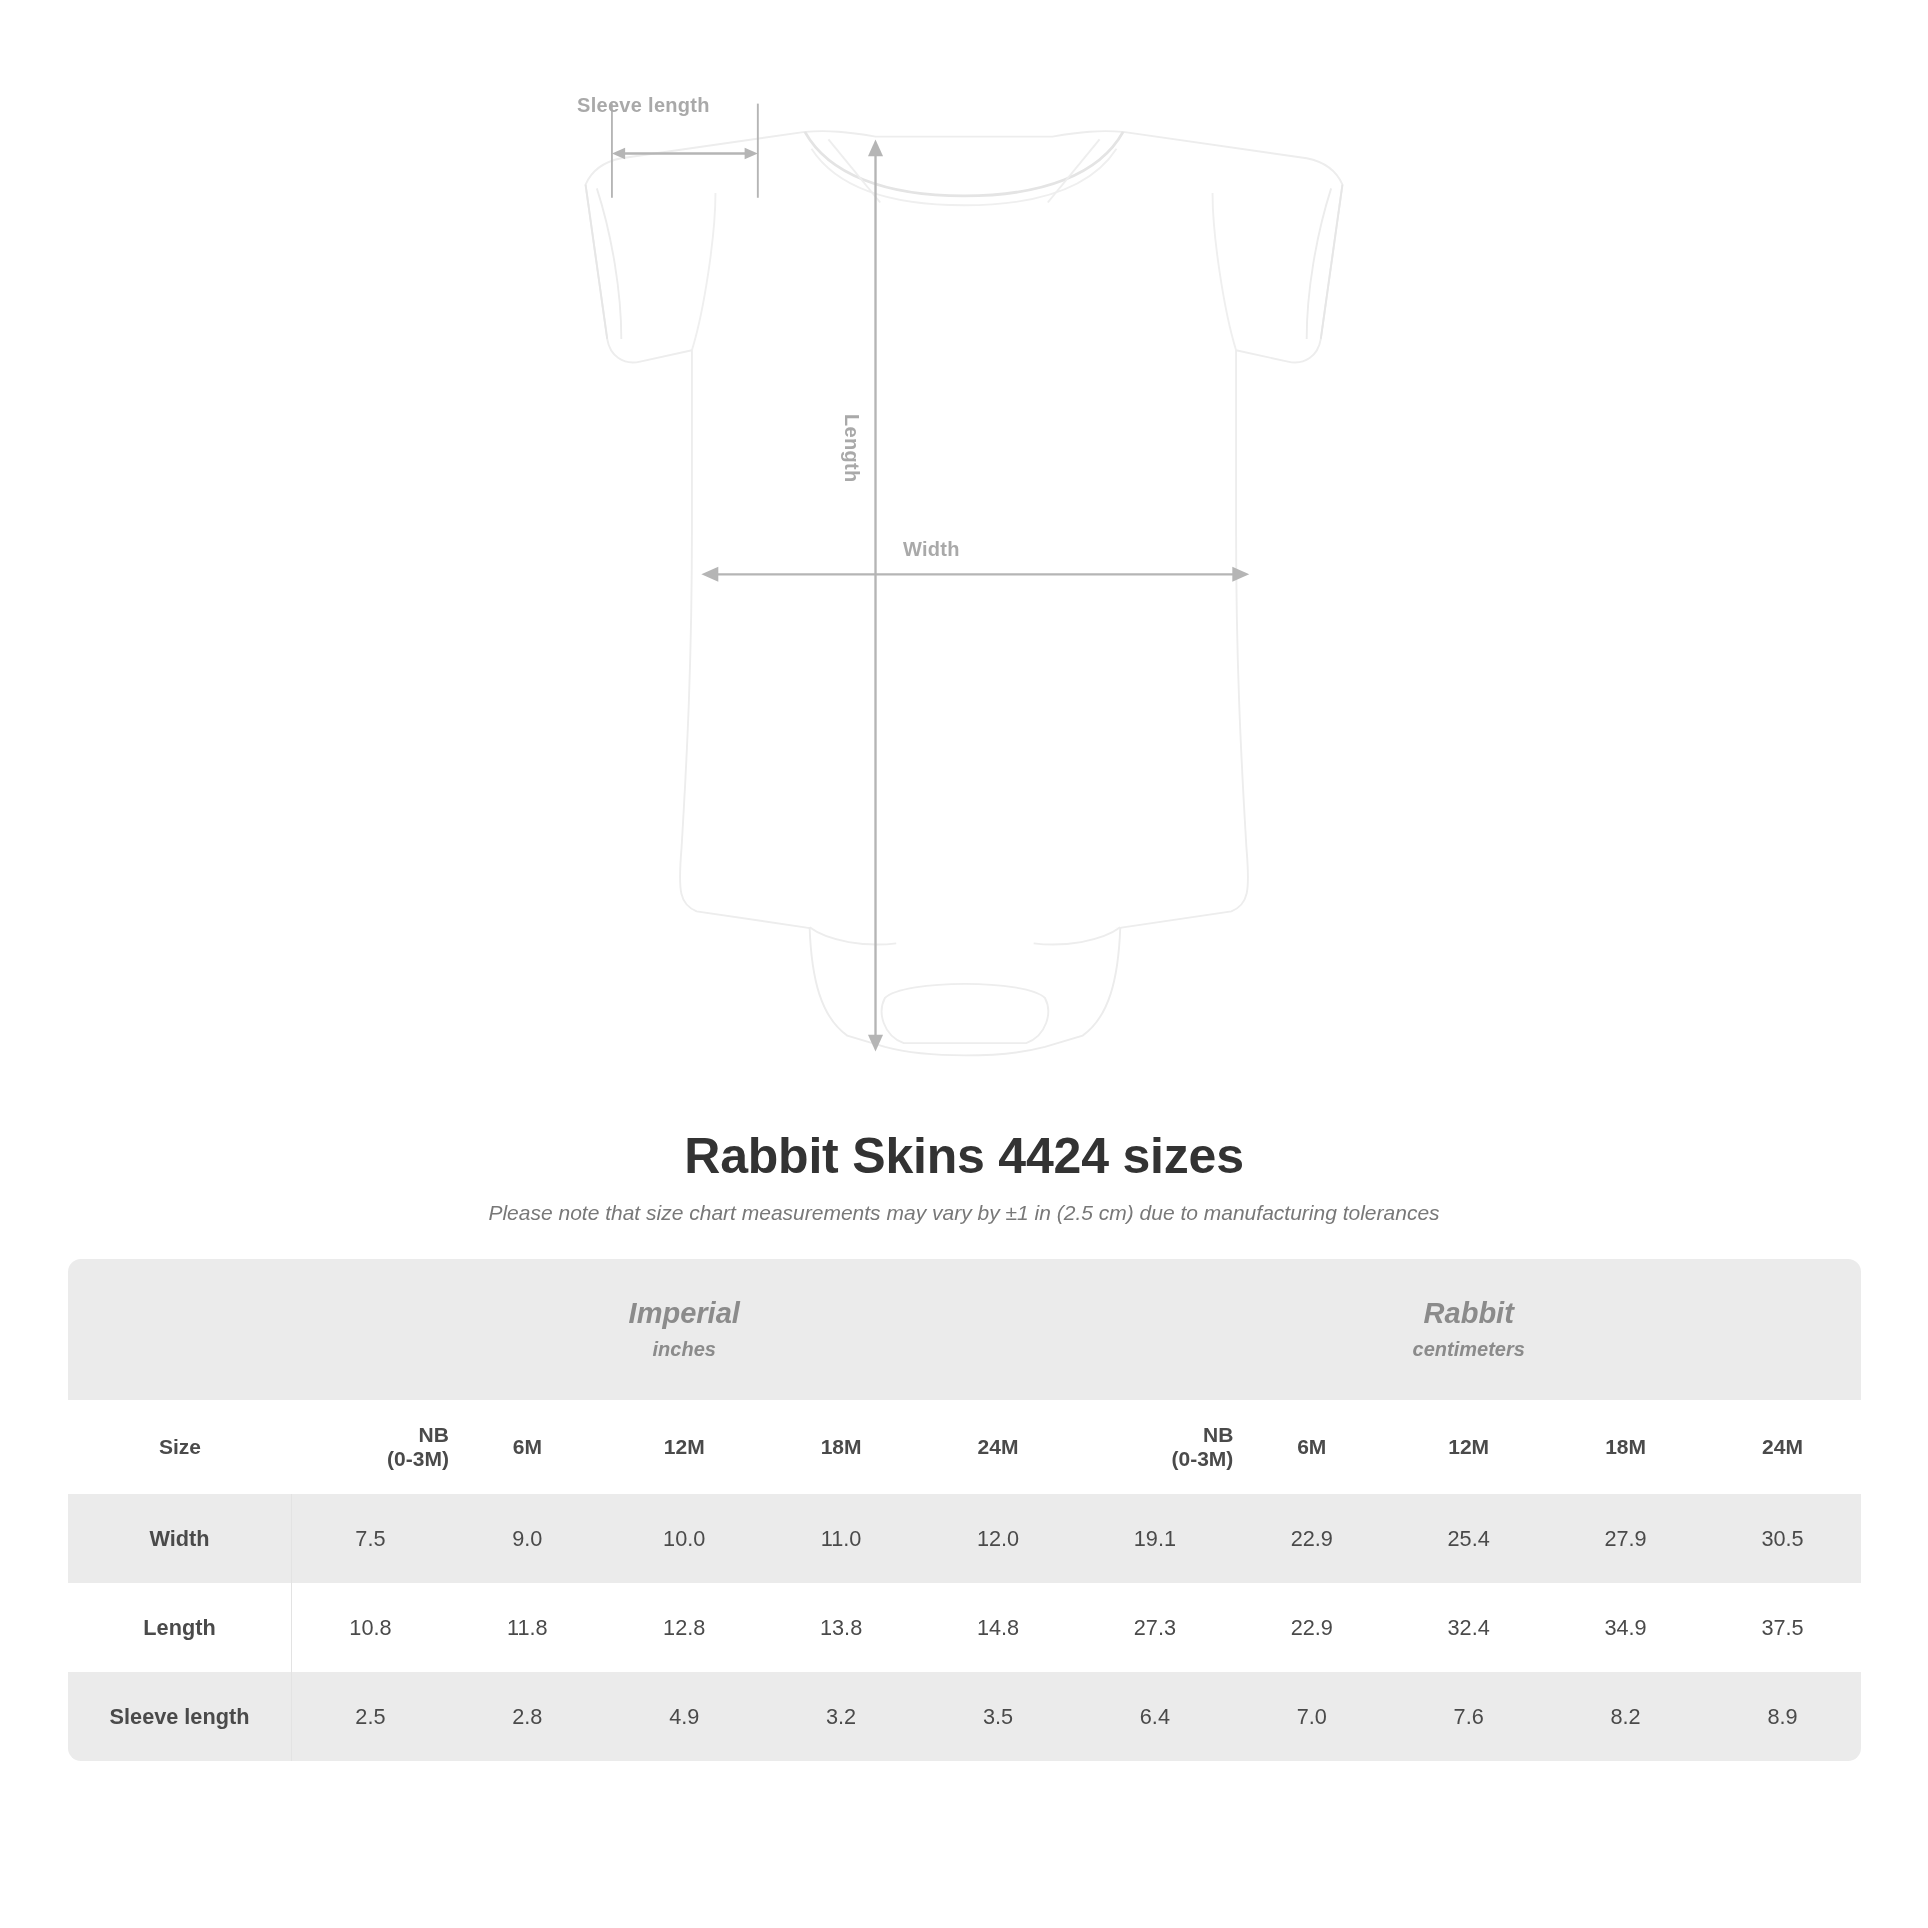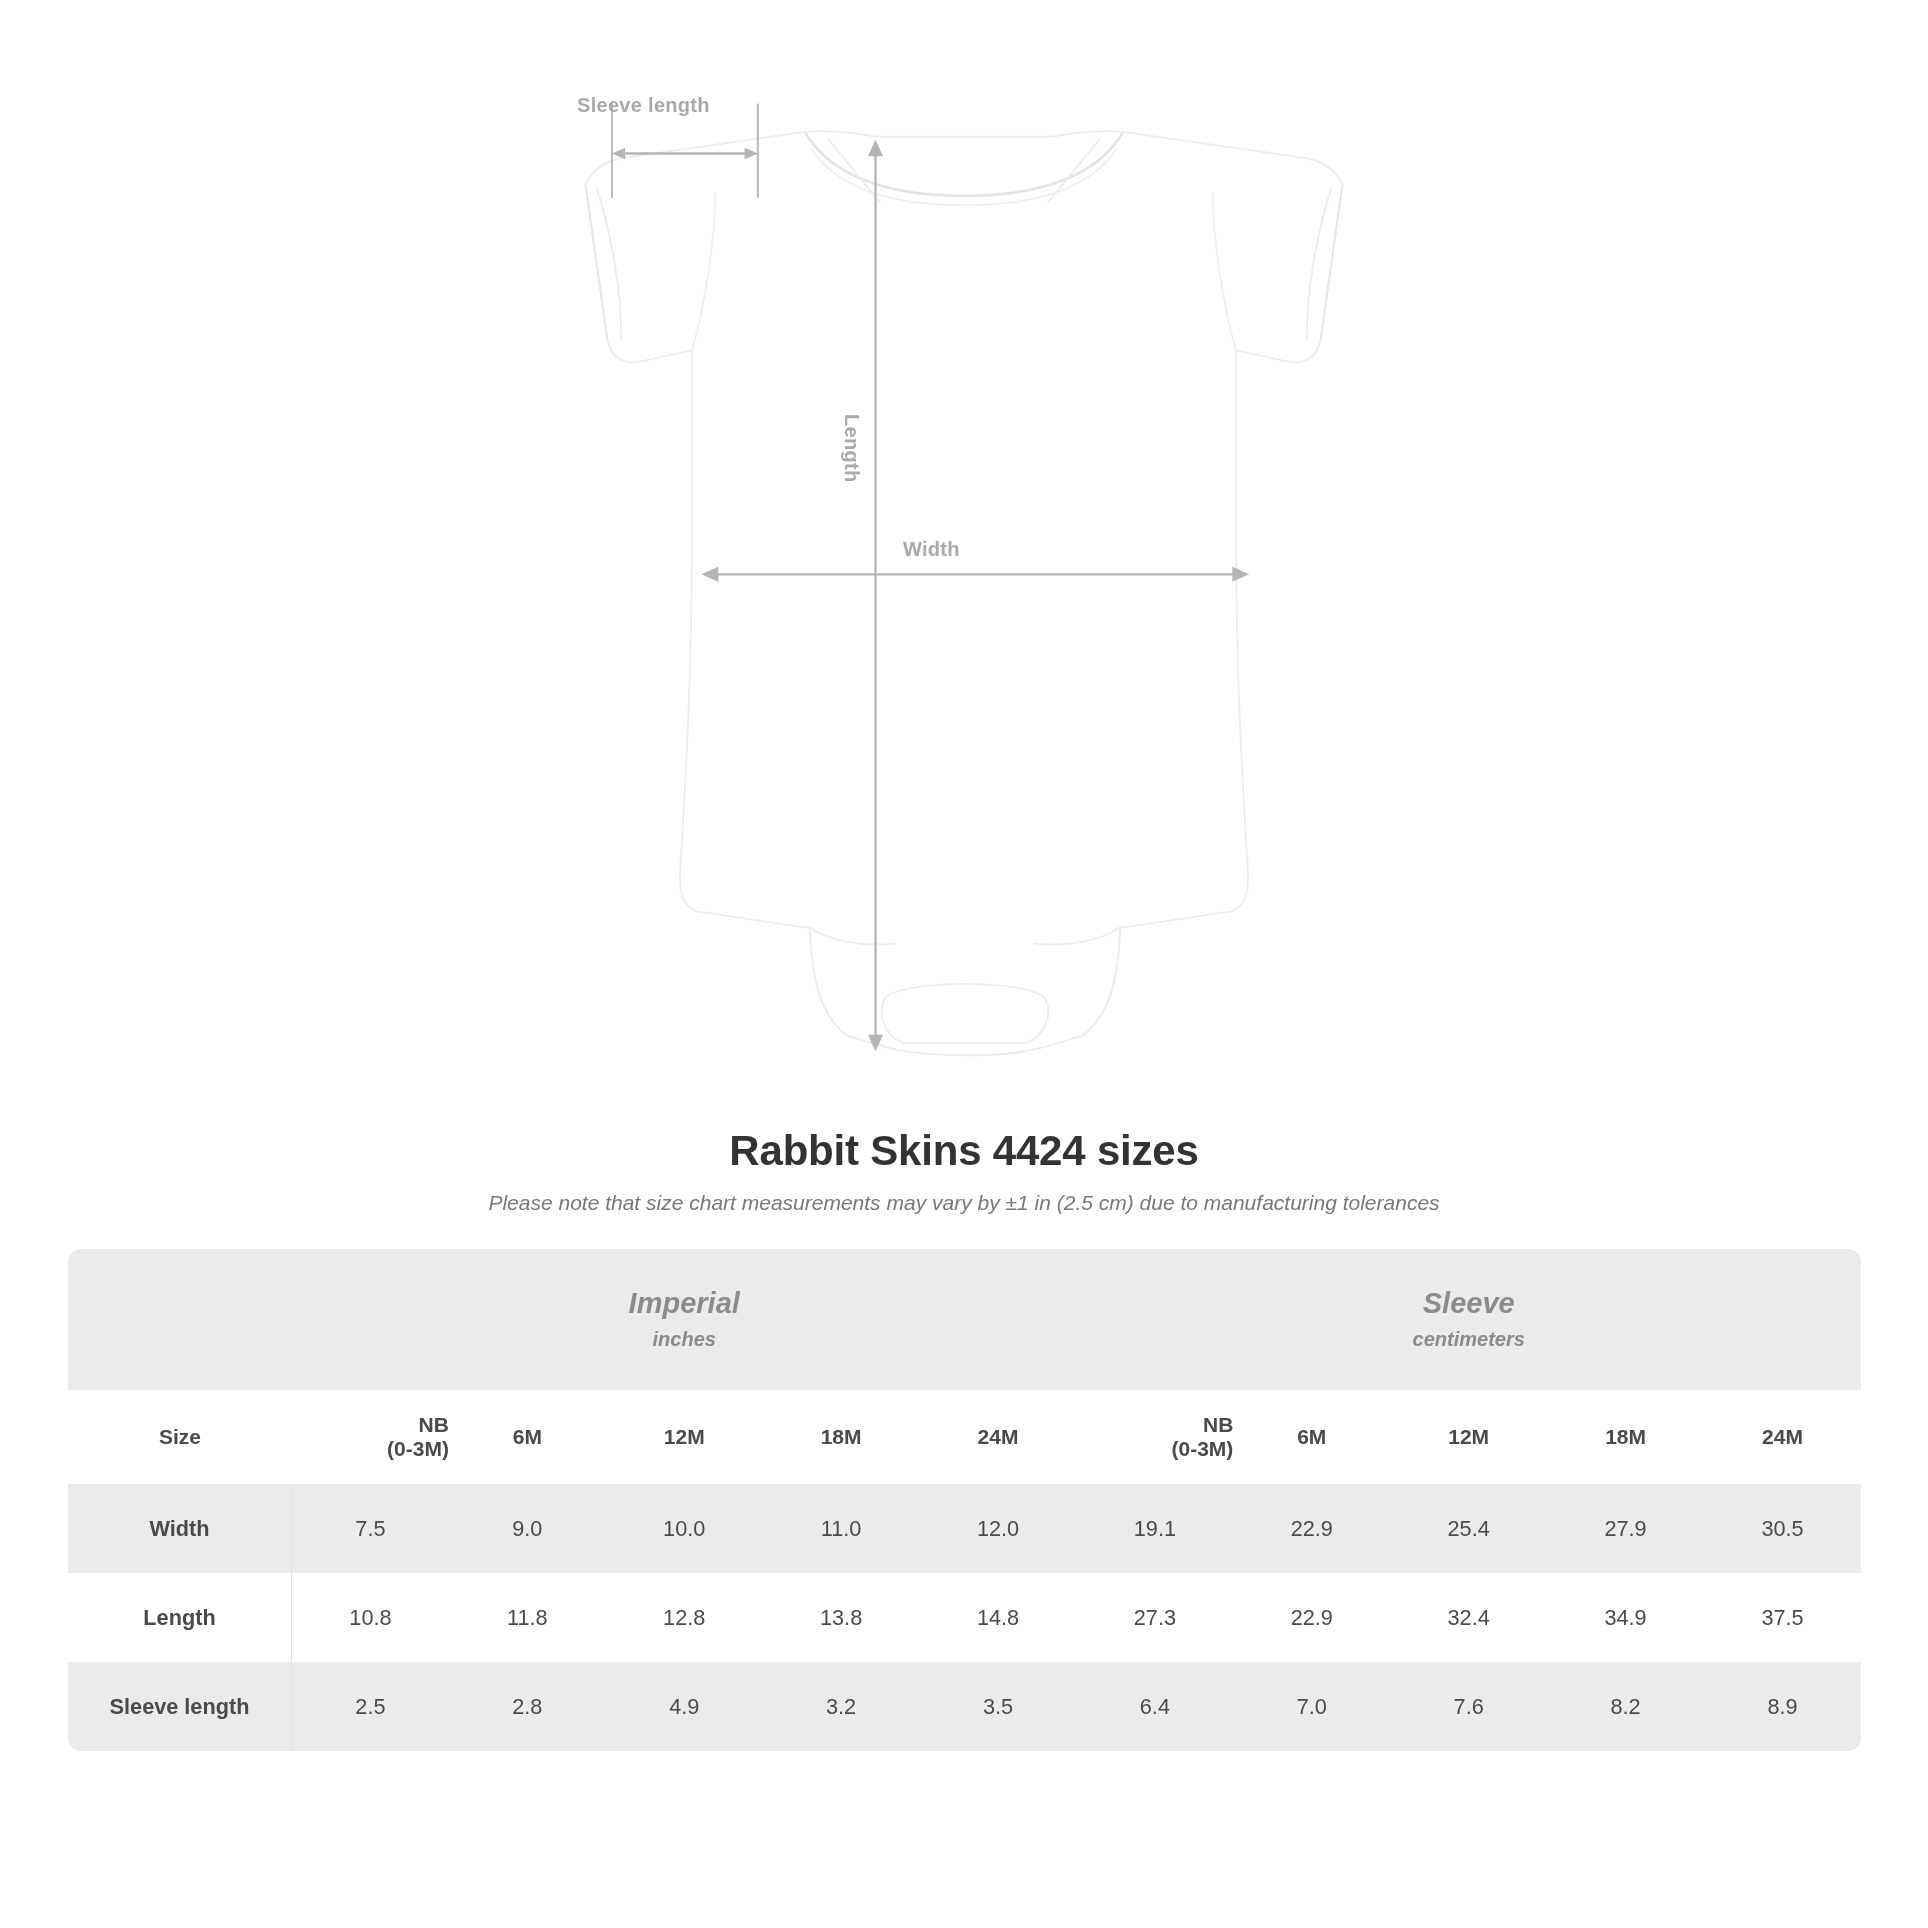--- a/index.html
+++ b/index.html
@@ -55,21 +55,21 @@
     transform: rotate(90deg);
     transform-origin: left top;
   }
 
   
   .title-block {
     text-align: center;
     margin-top: 9.4px;
   }
   .chart-title {
-    font-size: 42px;
+    font-size: 50px;
     font-weight: bold;
     color: #333333;
     margin: 16px;
     letter-spacing: -0.2px;
   }
   .chart-note {
     font-size: 21px;
     font-style: italic;
     color: #787878;
   }
@@ -255,21 +255,21 @@
           <col>
       </colgroup>
       <thead>
         <tr class="unit-row">
           <th class="corner"></th>
           <th colspan="5">
             <span class="unit-name">Imperial</span>
             <span class="unit-sub">inches</span>
           </th>
           <th colspan="5">
-            <span class="unit-name">Sleeve</span>
+            <span class="unit-name">Rabbit</span>
             <span class="unit-sub">centimeters</span>
           </th>
         </tr>
         <tr class="head-row">
           <th>Size</th>
           <th>
             <span class="sub">NB</span>
             <span class="sub">(0-3M)</span>
           </th>
           <th>6M</th>

